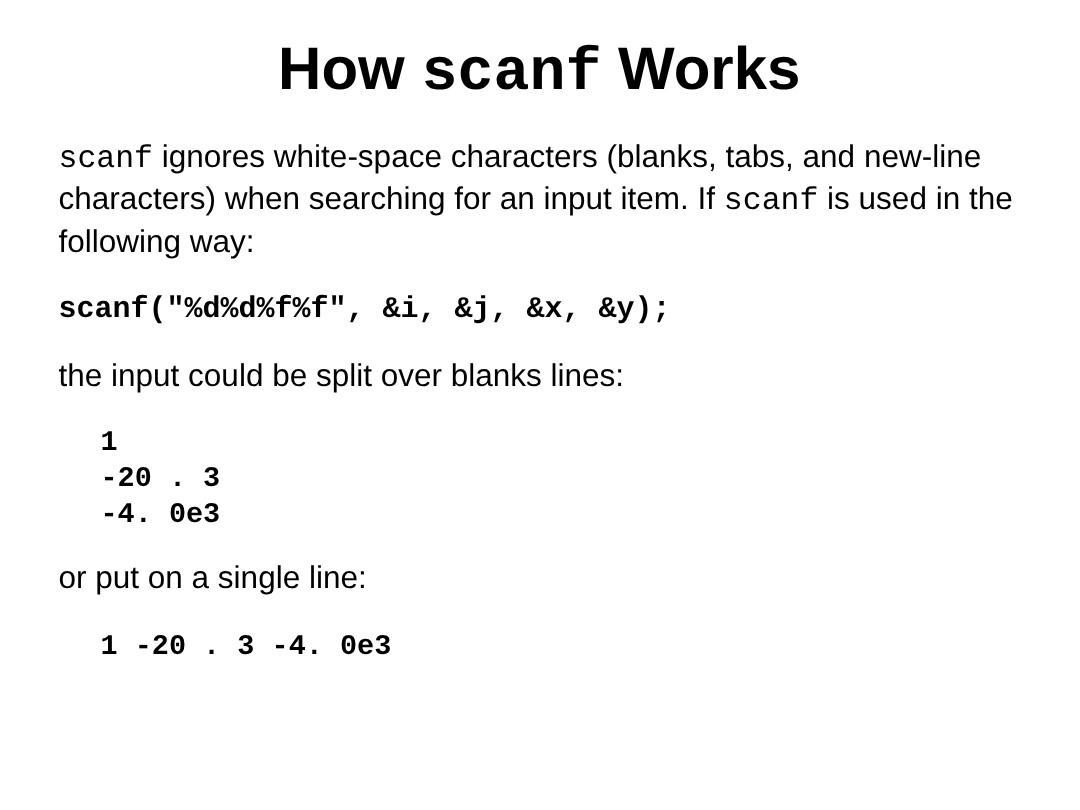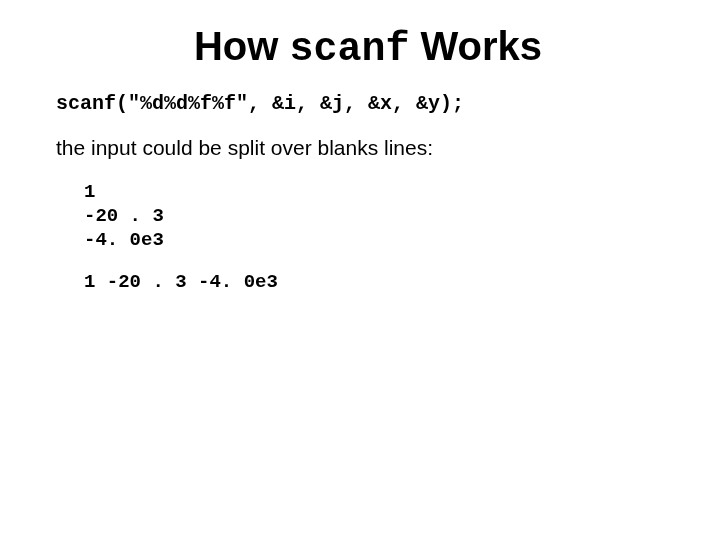--- a/index.html
+++ b/index.html
@@ -8,21 +8,21 @@
     width: 720px;
     height: 540px;
     background: #ffffff;
     font-family: Arial, Helvetica, sans-serif;
     color: #000;
   }
   .slide {
     box-sizing: border-box;
     width: 720px;
     height: 540px;
-    padding: 18px 40px 40px 56px;
+    padding: 18px 40px 40px 39px;
     position: relative;
   }
   .title {
     text-align: center;
     font-size: 40px;
     font-weight: bold;
     margin: 6px 0 20px 0;
     line-height: 1.1;
   }
   .title .mono {
@@ -55,25 +55,29 @@
 </style>
 </head>
 <body>
 
 <div class="slide">
 
   <h1 class="title">
     <span>How </span><span class="mono">scanf</span><span> Works</span>
   </h1>
 
+  <p class="para">
+    <span class="mono-inline">scanf</span><span> ignores white-space characters (blanks, tabs, and new-line characters) when searching for an input item. If </span><span class="mono-inline">scanf</span><span> is used in the following way:</span>
+  </p>
 
   <div class="code-line">scanf("%d%d%f%f", &amp;i, &amp;j, &amp;x, &amp;y);</div>
 
   <p class="para">the input could be split over blanks lines:</p>
 
   <div class="code-block">1
 -20 . 3
 -4. 0e3</div>
 
+  <p class="para">or put on a single line:</p>
 
   <div class="code-block">1 -20 . 3 -4. 0e3</div>
 
 </div>
 
 </body></html>

